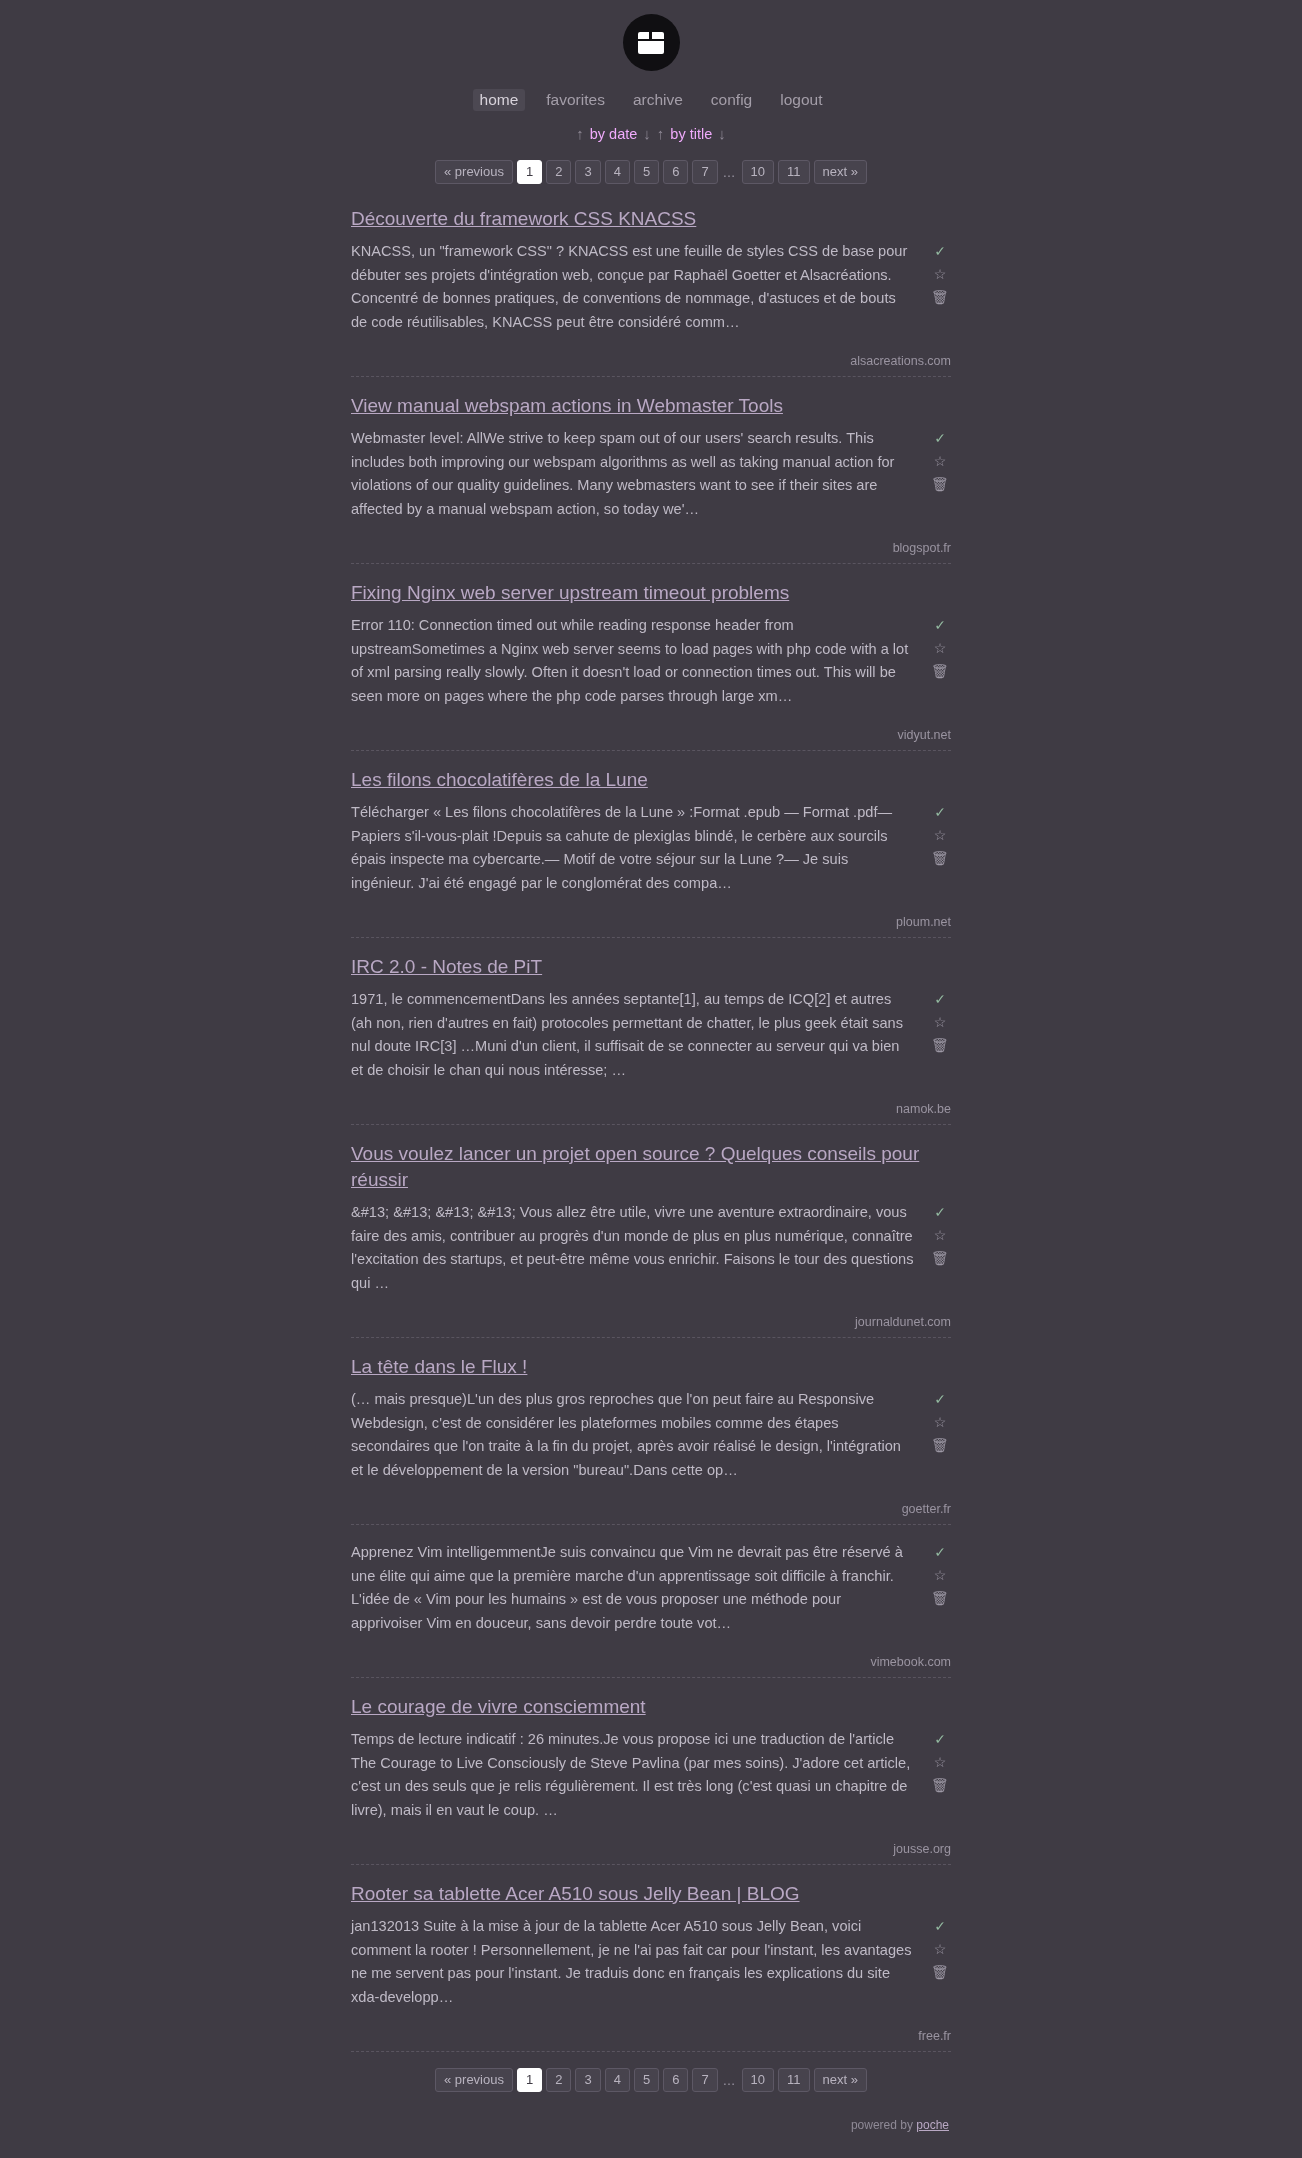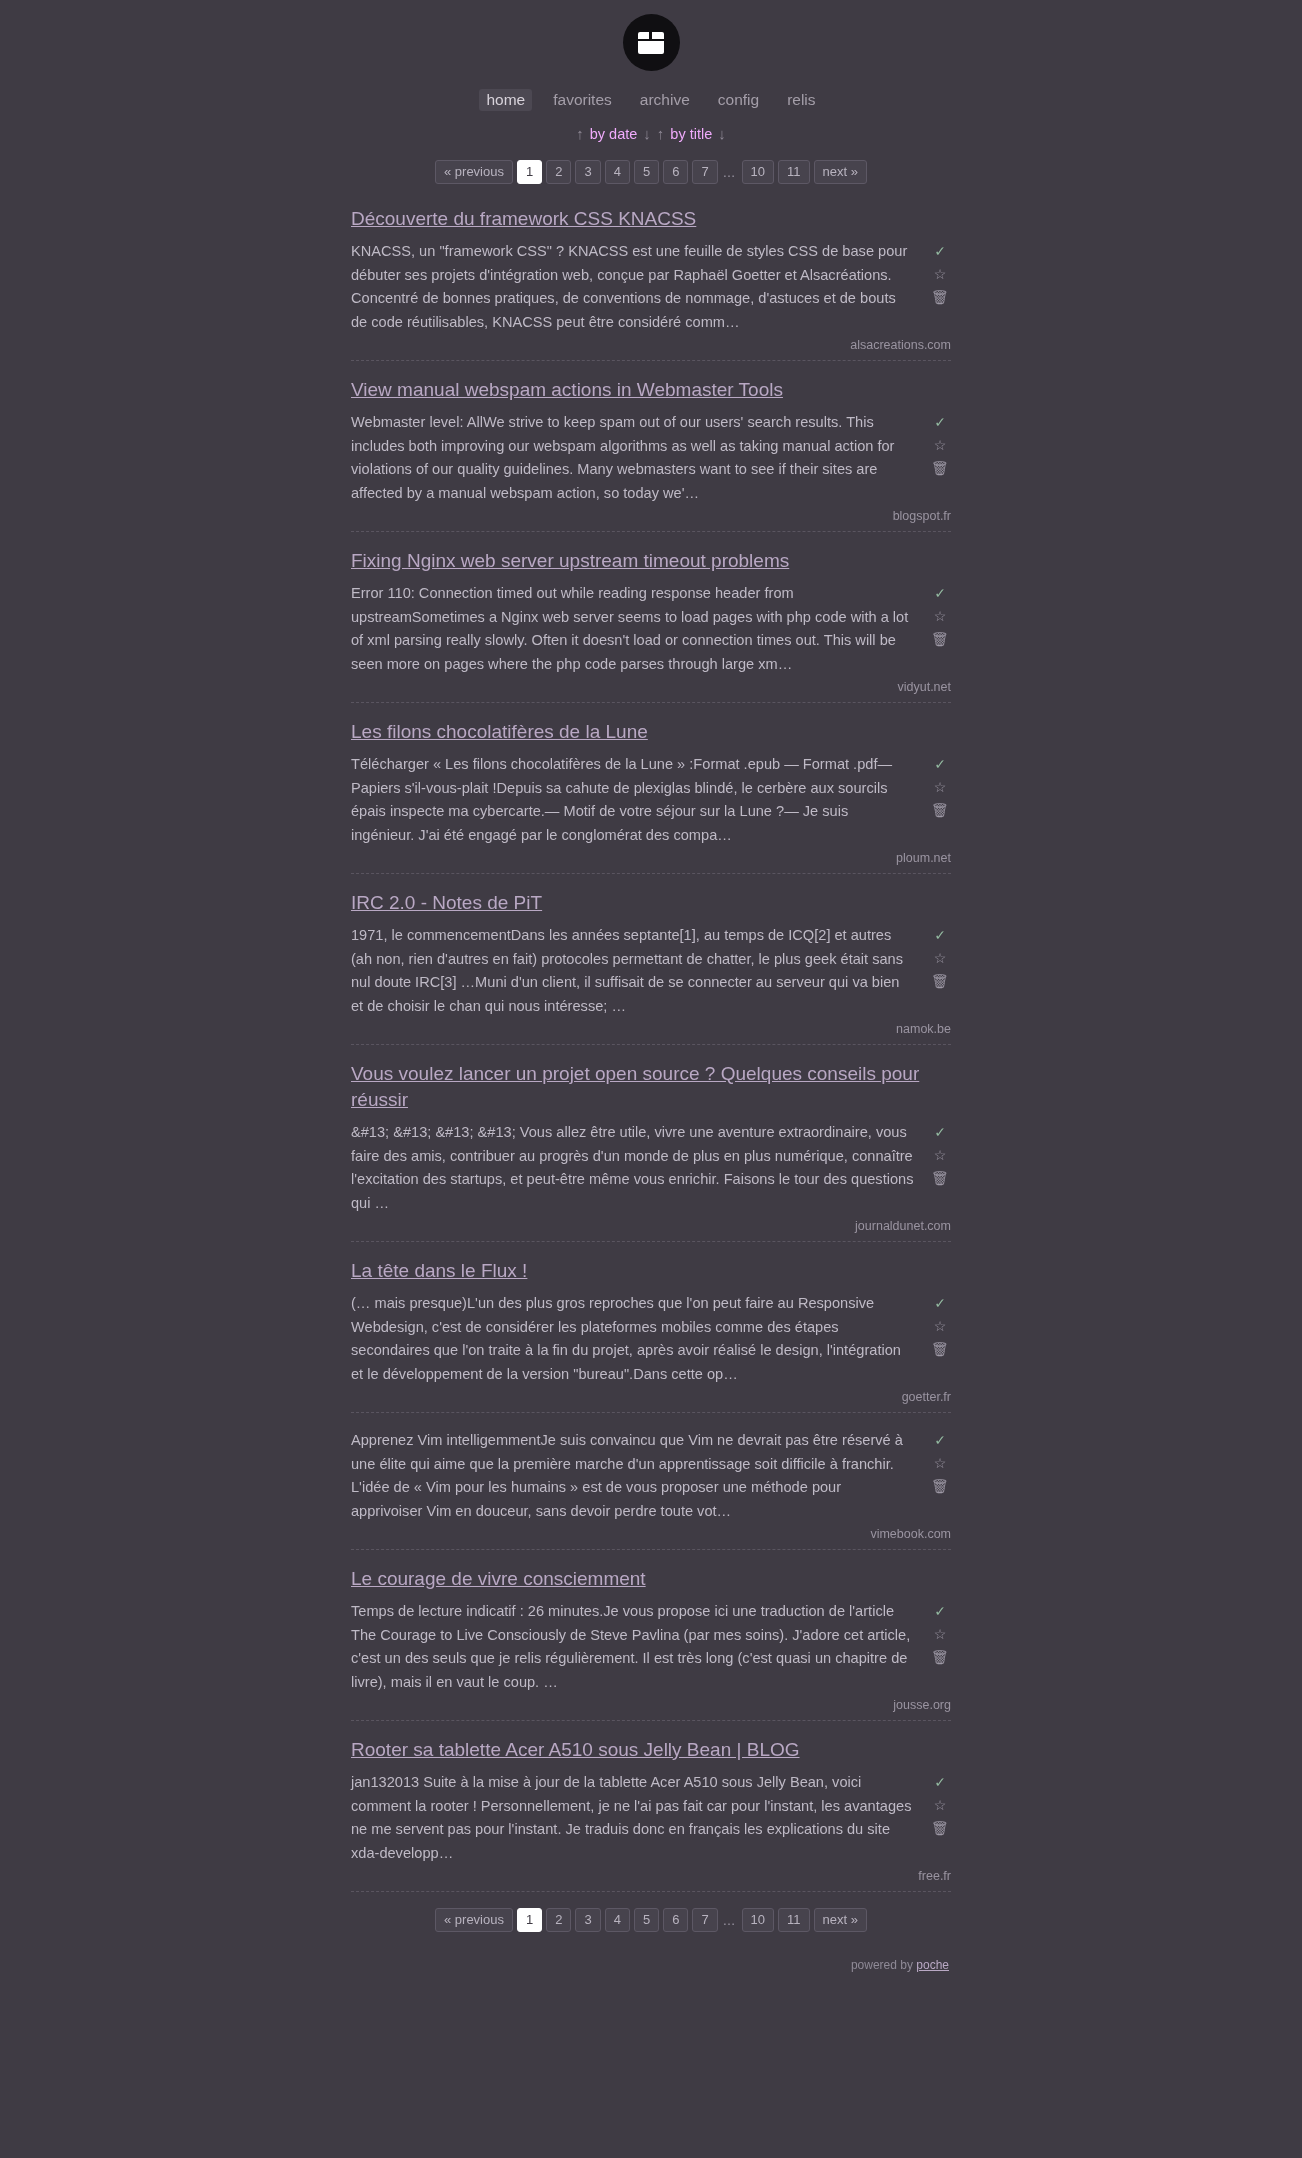--- a/index.html
+++ b/index.html
@@ -169,21 +169,21 @@
     font-size: 14px;
     line-height: 14px;
     cursor: pointer;
   }
   .tools span.star { color: #9d98a5; }
   .tools span.trash { color: #9d98a5; }
   .domain {
     text-align: right;
     font-size: 12.5px;
     color: #9a94a1;
-    margin-top: 4px;
+    margin-top: 20px;
   }
   
   .footer {
     text-align: right;
     font-size: 12px;
     color: #8f8a97;
     width: 600px;
     margin: 26px auto 14px auto;
     padding-right: 2px;
   }
@@ -199,21 +199,21 @@
     <div class="logo">
       <div class="logo-book"></div>
     </div>
   </div>
 
   <div class="nav" id="nav">
       <a href="#" class="active">home</a>
       <a href="#">favorites</a>
       <a href="#">archive</a>
       <a href="#">config</a>
-      <a href="#">relis</a>
+      <a href="#">logout</a>
     </div>
 
   <div class="sorters">
     <span class="arrow">↑</span>
     <span class="lbl">by date</span>
     <span class="arrow">↓</span>
     <span class="arrow">↑</span>
     <span class="lbl">by title</span>
     <span class="arrow">↓</span>
   </div>

